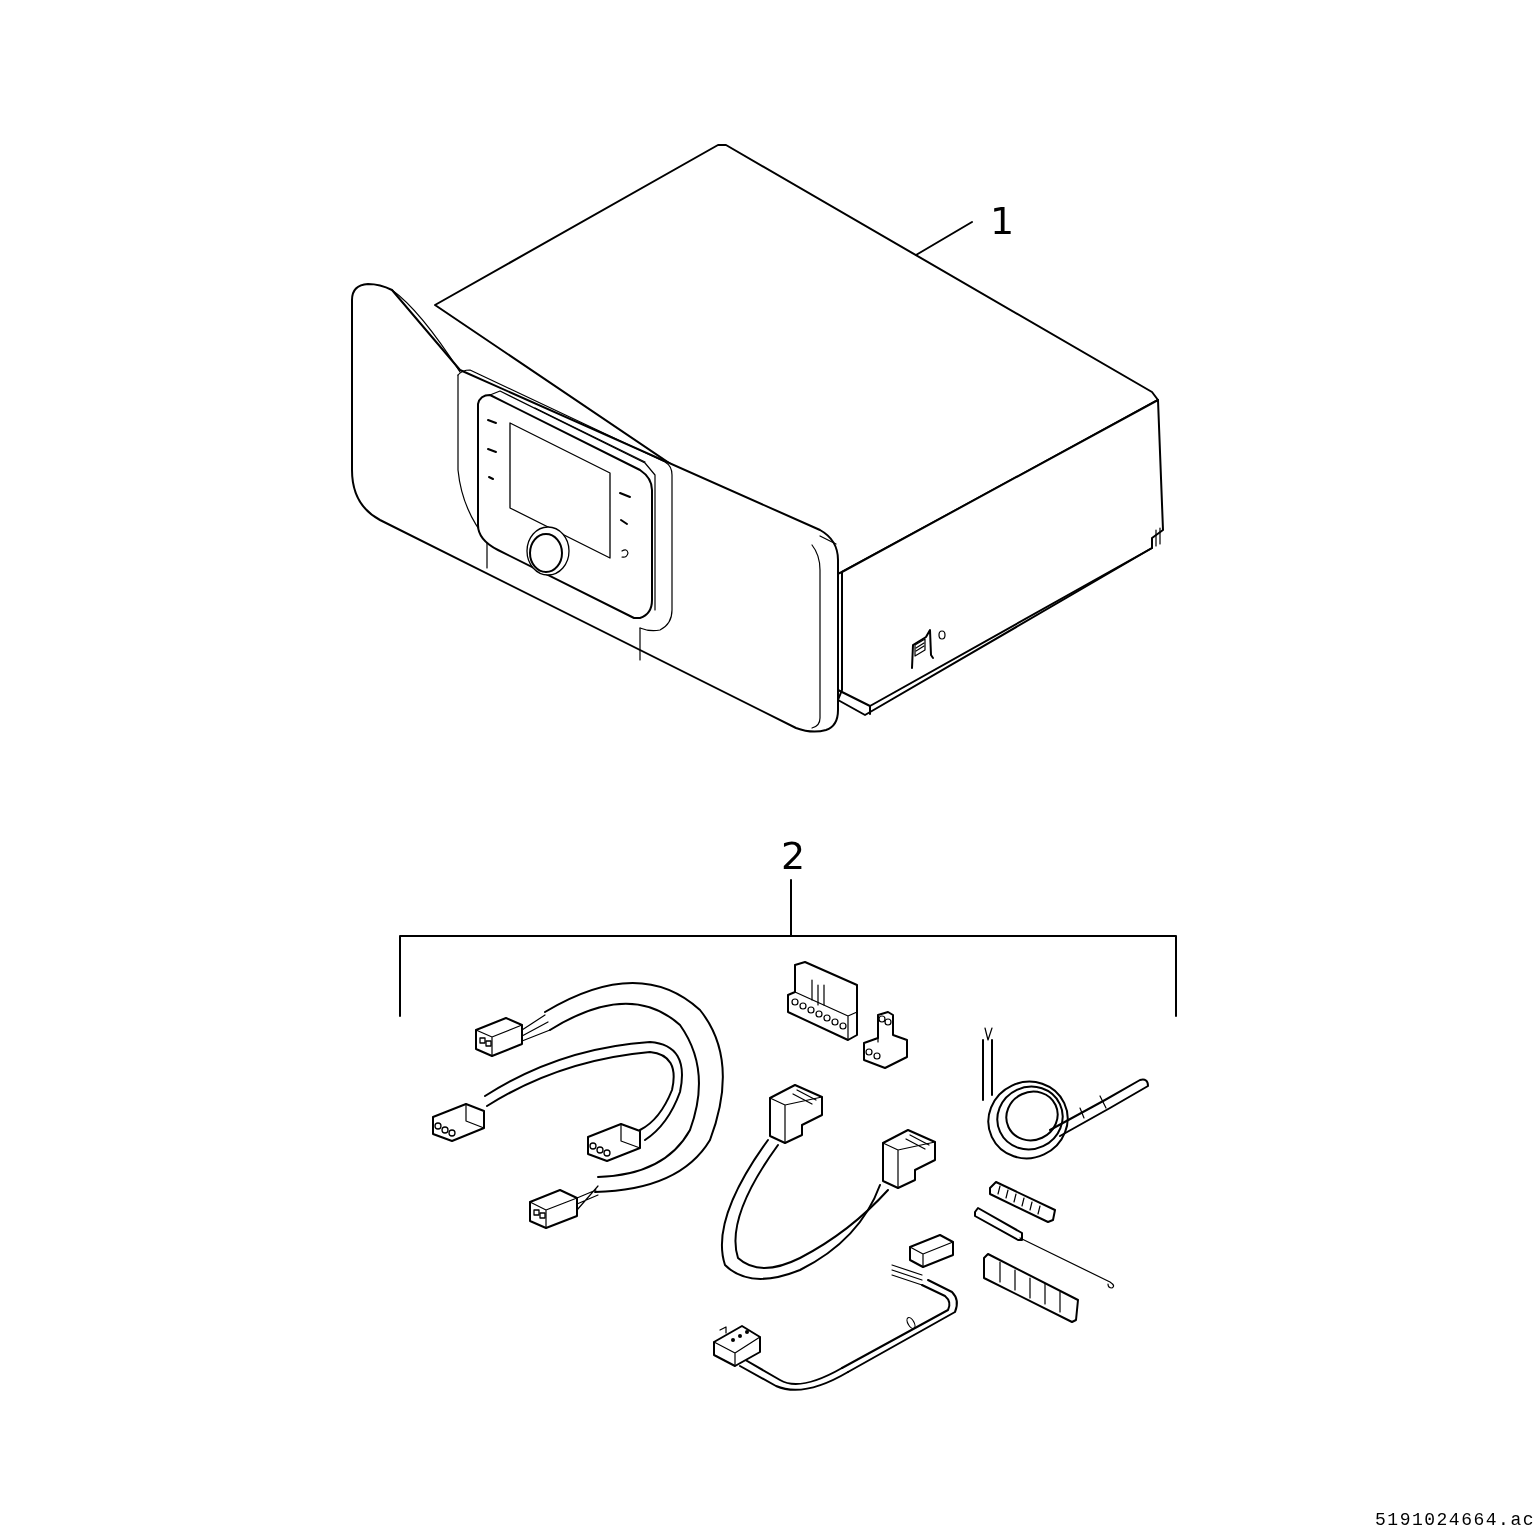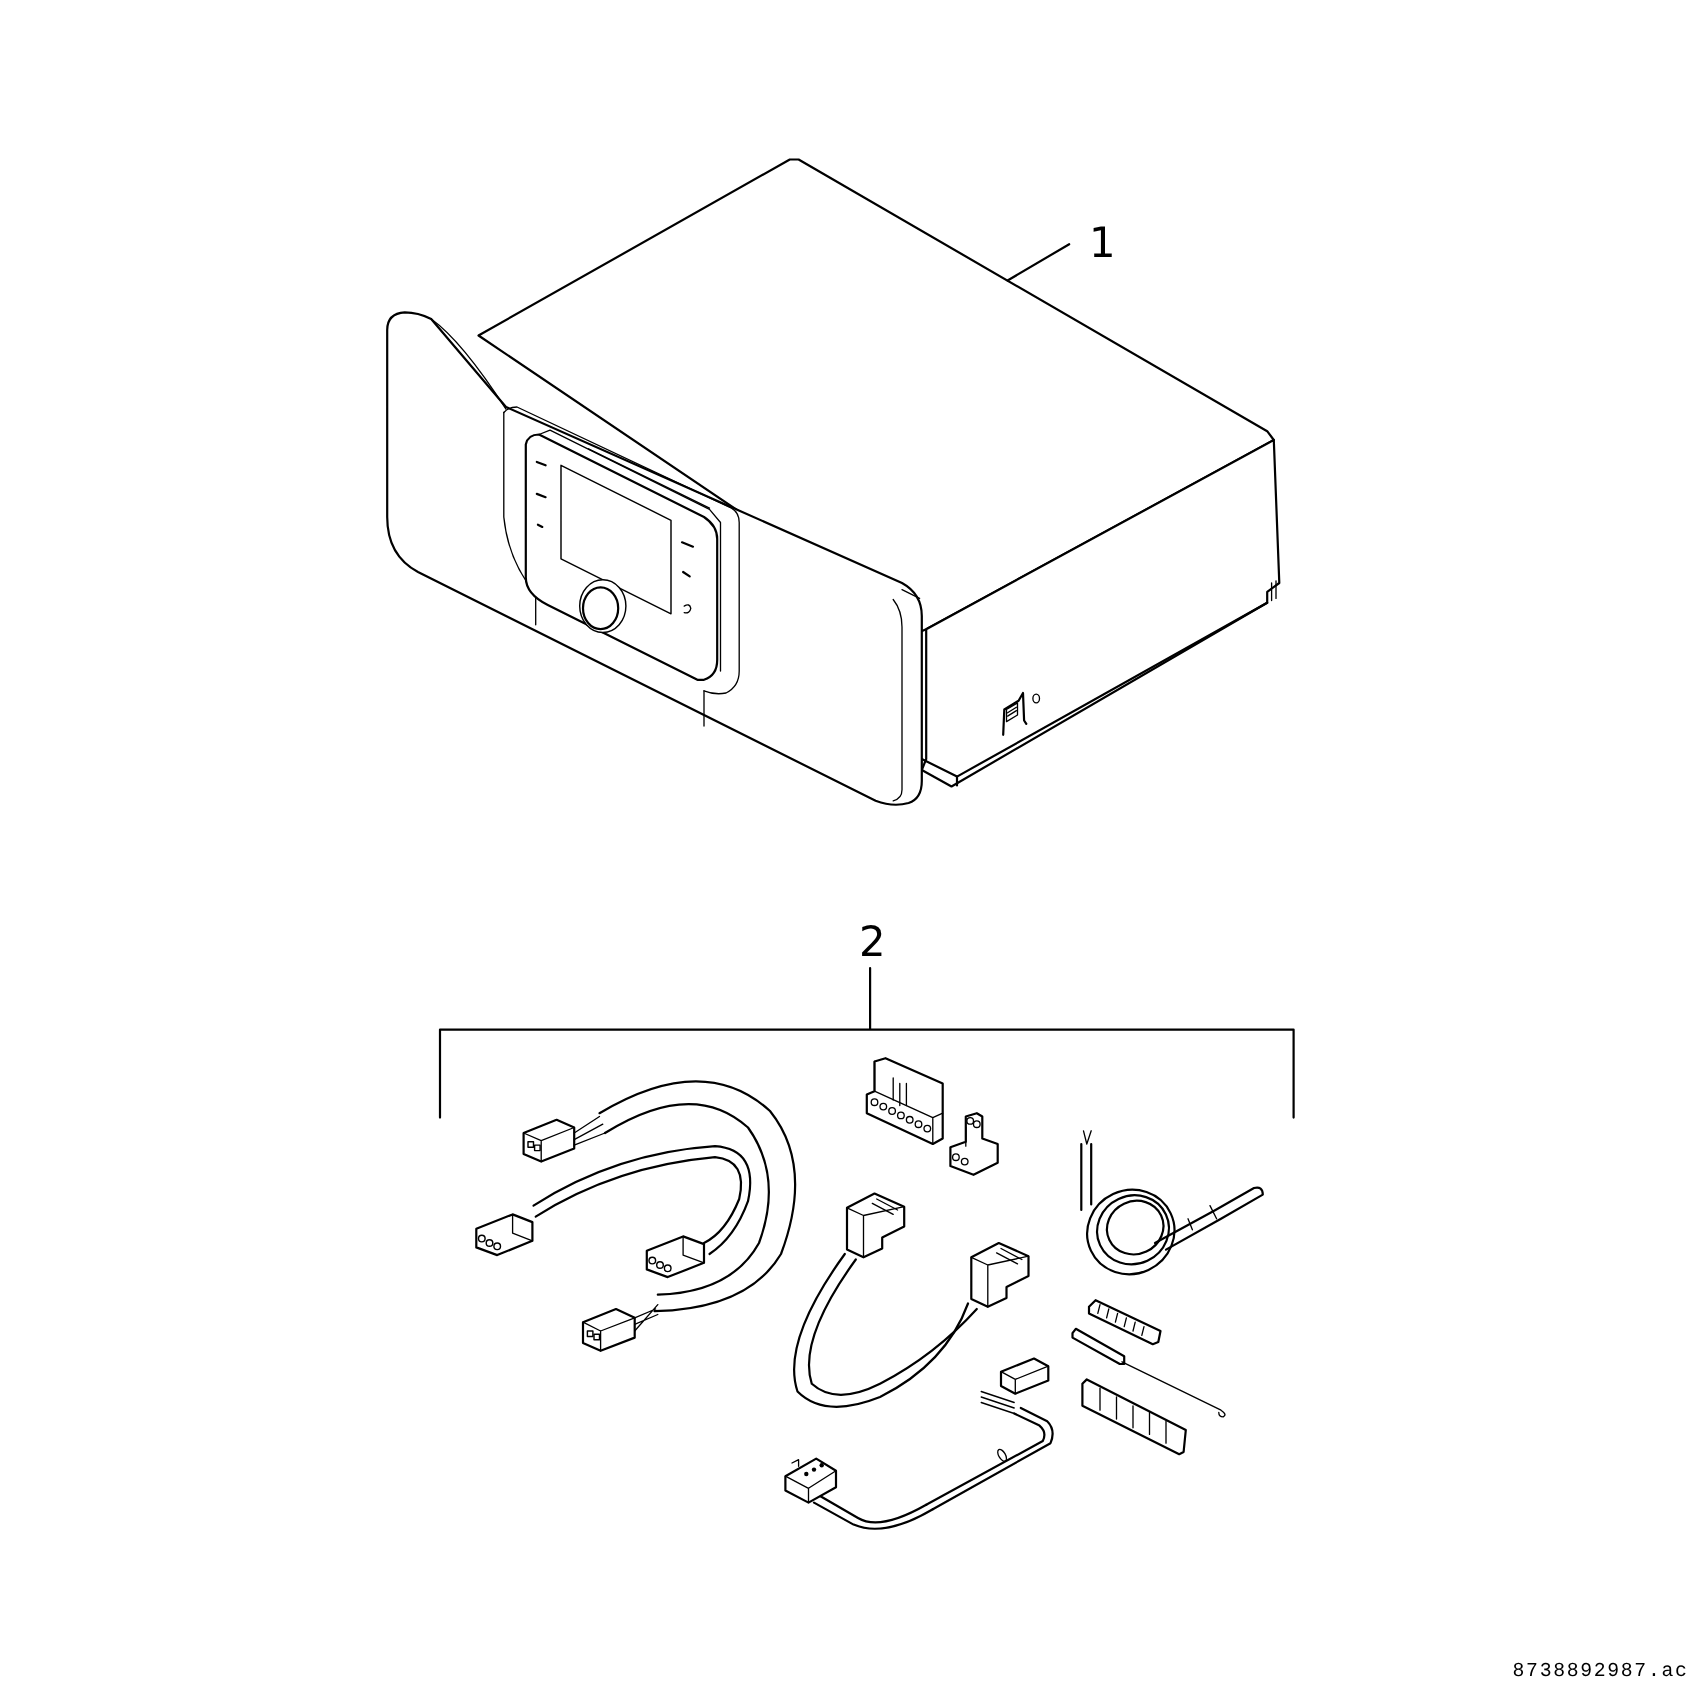--- a/index.html
+++ b/index.html
@@ -198,13 +198,13 @@
       <path class="fillw" d="M714,1342 L742,1326 L760,1337 L760,1352 L735,1366 L714,1355 Z"></path>
       <path class="thin" d="M714,1342 L735,1353 L760,1337 M735,1353 L735,1366"></path>
       <circle class="blk" cx="733" cy="1340" r="2"></circle>
       <circle class="blk" cx="740" cy="1336" r="2"></circle>
       <circle class="blk" cx="747" cy="1332" r="2"></circle>
       <path class="thin" d="M720,1330 L726,1327 L726,1333"></path>
     </g>
   </g>
 </svg>
 
-<div class="docid">8738892987.ac</div>
+<div class="docid">5191024664.ac</div>
 
 </body></html>

